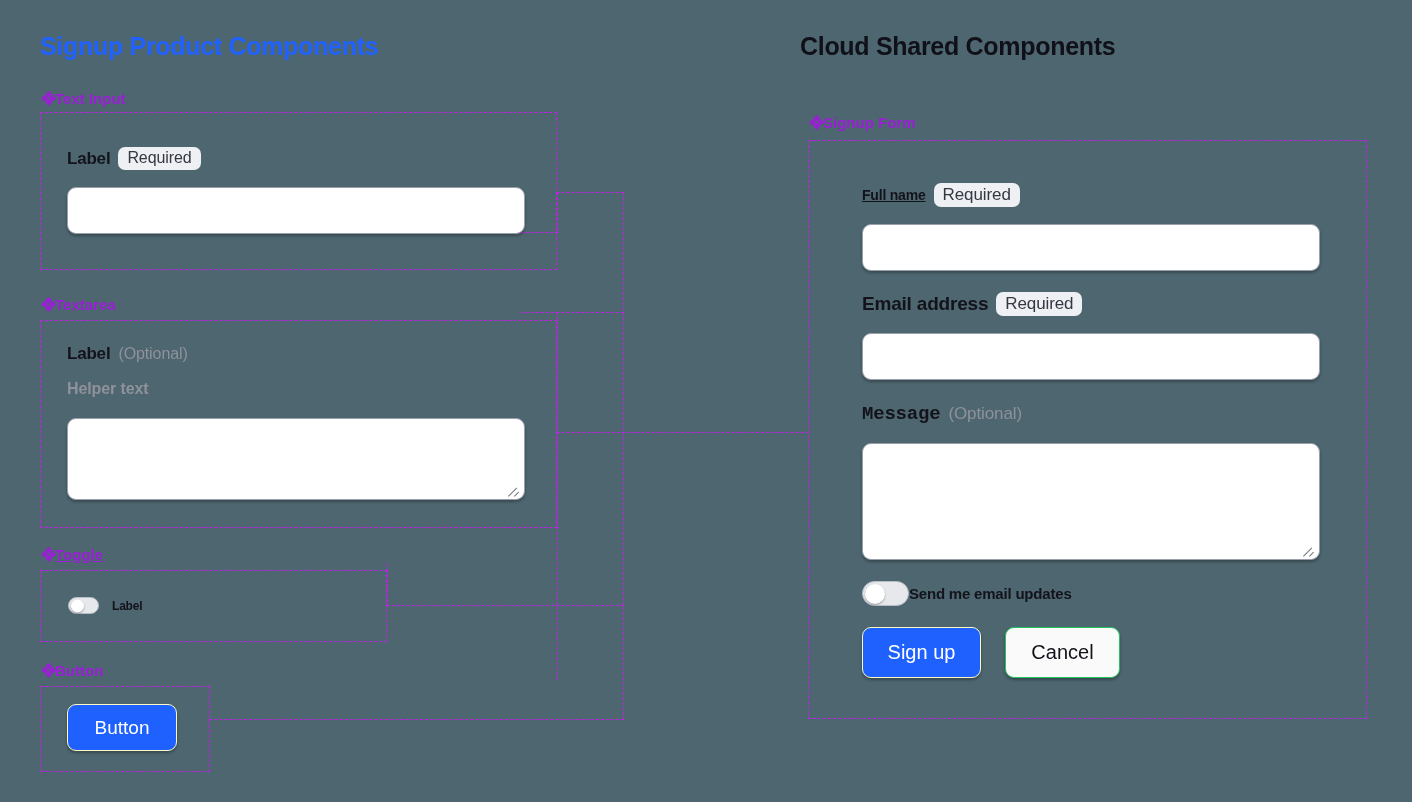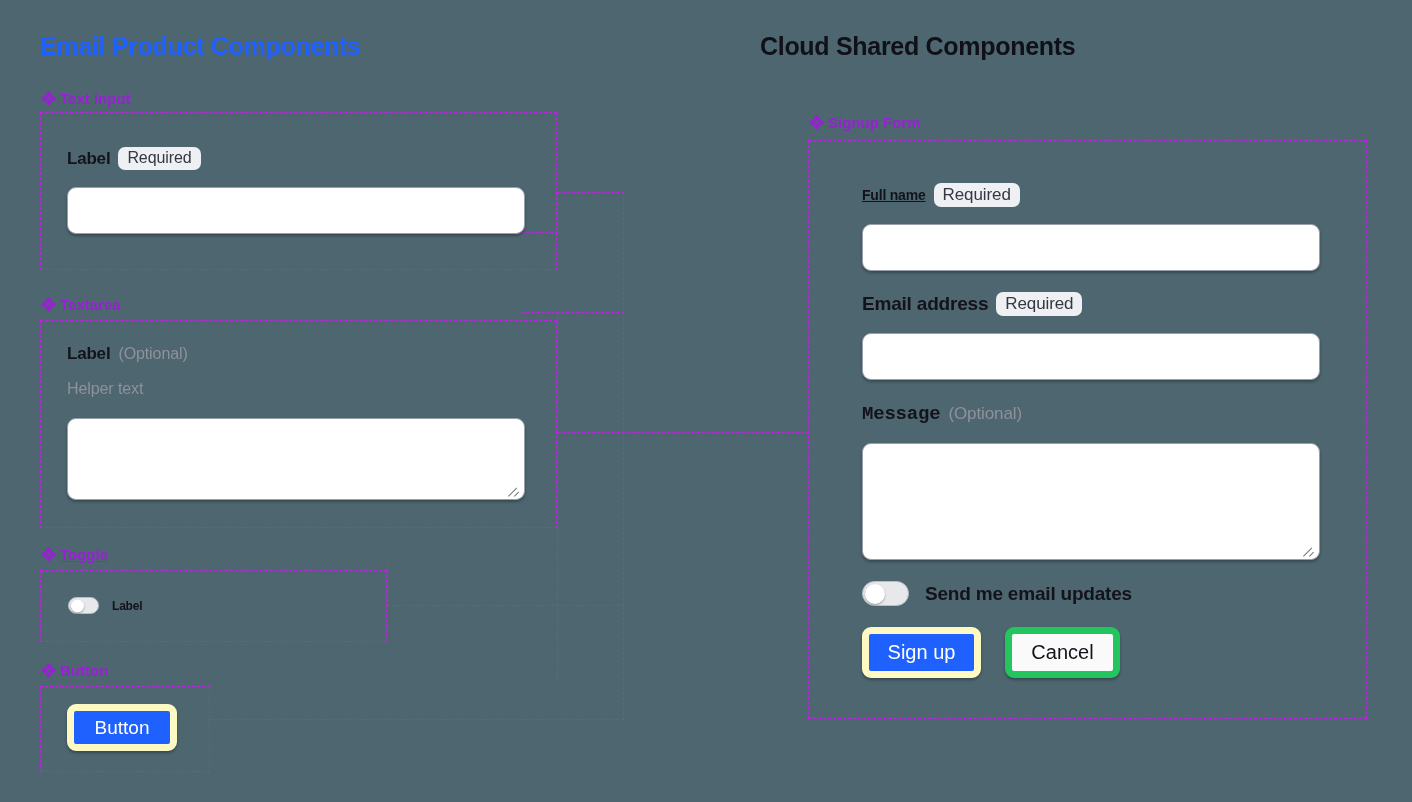--- a/index.html
+++ b/index.html
@@ -21,28 +21,27 @@
 
   
   .panel-title {
     position: absolute;
     font-size: 25px;
     font-weight: bold;
     letter-spacing: -0.3px;
     white-space: nowrap;
   }
   #title-helios { left: 40px; top: 32px; color: #1f61ff; }
-  #title-cloud  { left: 760px; top: 32px; color: #101018; }
+  #title-cloud  { left: 800px; top: 32px; color: #101018; }
 
   
   .comp-name {
     position: absolute;
     display: flex;
     align-items: center;
-    gap: 5px;
     font-size: 15px;
     font-weight: 600;
     color: #9a1fd6;
     white-space: nowrap;
   }
   .comp-name .diamond-icon {
     width: 13px;
     height: 13px;
     position: relative;
     display: inline-block;
@@ -103,20 +102,21 @@
     font-size: 16px;
     color: #8f919b;
     letter-spacing: -0.1px;
   }
   .helper-text {
     position: absolute;
     font-size: 16px;
     color: #8f919b;
     letter-spacing: -0.1px;
     white-space: nowrap;
+    font-weight: bold;
   }
 
   .input-box, .textarea-box {
     position: absolute;
     background: #ffffff;
     border: 1px solid #9aa0ab;
     border-radius: 9px;
     box-sizing: border-box;
     box-shadow: 0 2px 3px rgba(0,0,0,0.28);
   }
@@ -167,52 +167,52 @@
     font-weight: bold;
     color: #13131b;
     letter-spacing: -0.2px;
   }
   #toggle-left .toggle-track { width: 31px; height: 17px; }
   #toggle-left .toggle-track .knob { width: 13px; height: 13px; left: 1.5px; }
   #toggle-left .toggle-label { font-size: 12px; margin-left: 13px; }
 
   #toggle-signup .toggle-track { width: 47px; height: 25px; }
   #toggle-signup .toggle-track .knob { width: 20px; height: 20px; left: 2px; }
-  #toggle-signup .toggle-label { font-size: 19px; margin-left: 16px; }
+  #toggle-signup .toggle-label { font-size: 15px; }
 
   
   .btn {
     position: absolute;
     display: flex;
     align-items: center;
     justify-content: center;
     box-sizing: border-box;
     border-radius: 9px;
     white-space: nowrap;
     box-shadow: 0 2px 3px rgba(0,0,0,0.30);
     cursor: pointer;
     user-select: none;
   }
   .btn-primary {
     background: #1f61ff;
     color: #ffffff;
-    border: 7px solid #fef9c3;
+    border: 1px solid #fef9c3;
   }
   .btn-secondary {
     background: #fafafa;
     color: #13131b;
-    border: 7px solid #22c55e;
+    border: 1px solid #22c55e;
   }
 </style>
 </head>
 <body>
 
 <div class="canvas">
 
-  <div class="panel-title" id="title-helios">Email Product Components</div>
+  <div class="panel-title" id="title-helios">Signup Product Components</div>
 
   <div class="panel-title" id="title-cloud">Cloud Shared Components</div>
 
   <div class="conn-v" style="left:623px; top:192px; height:528px;"></div>
 
   <div class="conn-h" style="left:557px; top:192px; width:67px;"></div>
   <div class="conn-v" style="left:557px; top:192px; height:40px;"></div>
   <div class="conn-h" style="left:521px; top:232px; width:37px;"></div>
 
   <div class="conn-h" style="left:521px; top:312px; width:103px;"></div>

